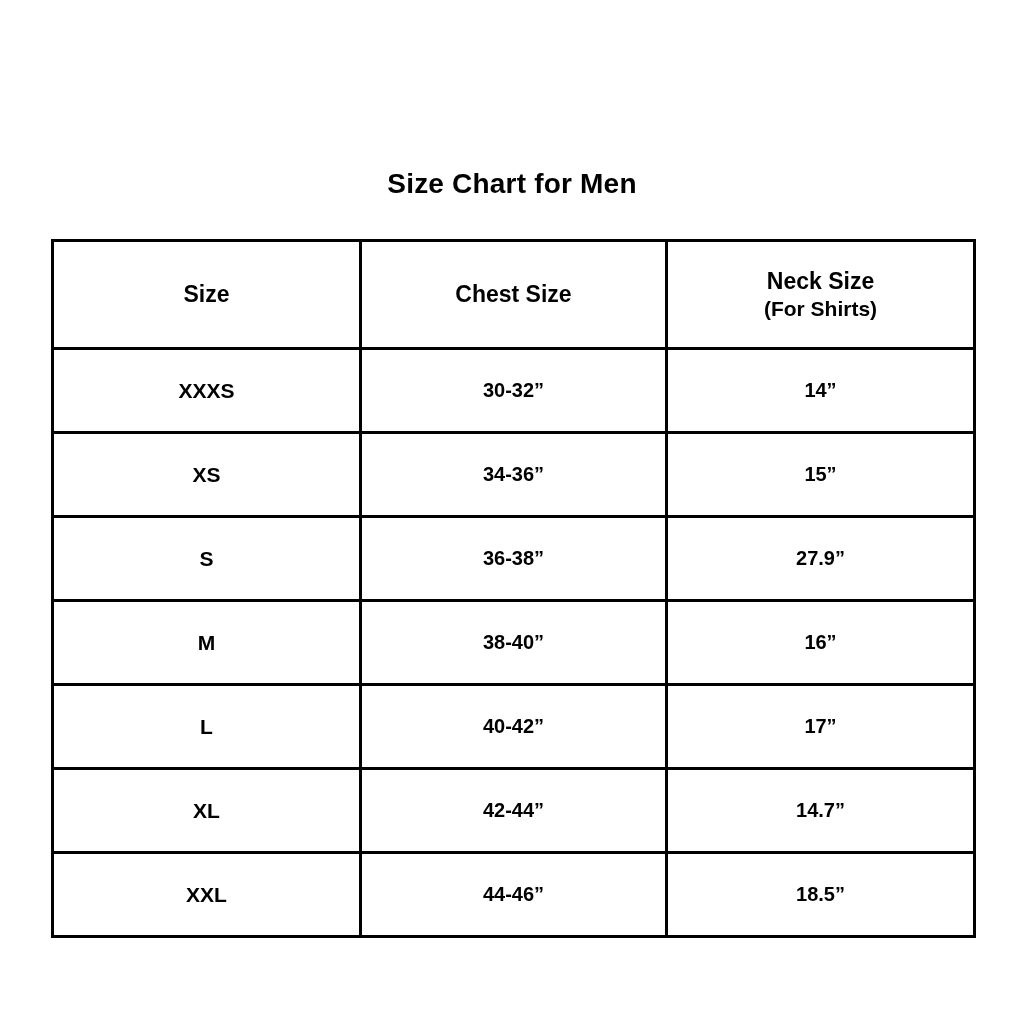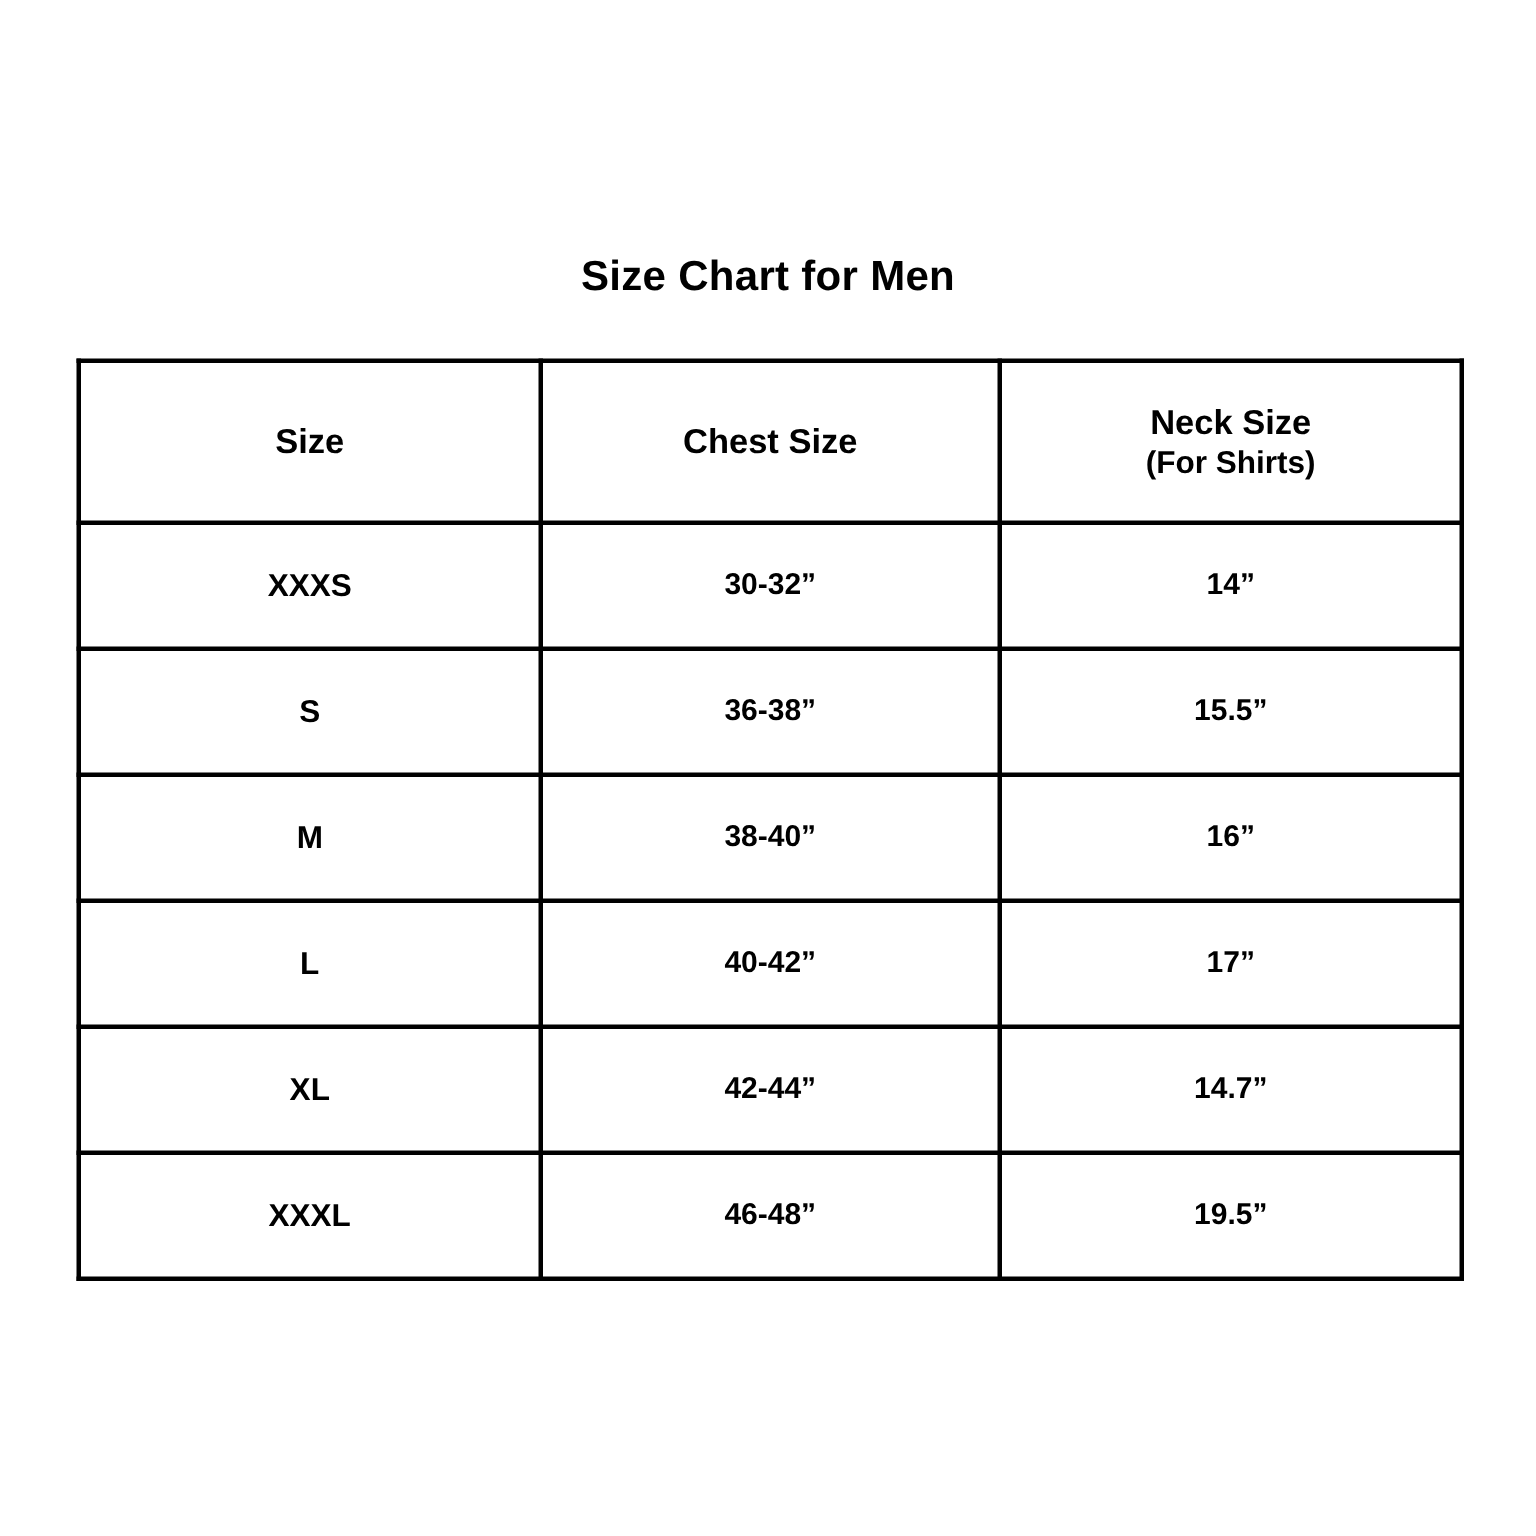--- a/index.html
+++ b/index.html
@@ -105,41 +105,46 @@
           </th>
         </tr>
       </thead>
       <tbody>
         <tr>
           <td class="size-col">XXXS</td>
           <td>30-32”</td>
           <td>14”</td>
         </tr>
         <tr>
+          <td class="size-col">XS</td>
+          <td>34-36”</td>
+          <td>15”</td>
+        </tr>
+        <tr>
           <td class="size-col">S</td>
           <td>36-38”</td>
-          <td>15.5”</td>
+          <td>27.9”</td>
         </tr>
         <tr>
           <td class="size-col">M</td>
           <td>38-40”</td>
           <td>16”</td>
         </tr>
         <tr>
           <td class="size-col">L</td>
           <td>40-42”</td>
           <td>17”</td>
         </tr>
         <tr>
           <td class="size-col">XL</td>
           <td>42-44”</td>
           <td>14.7”</td>
         </tr>
         <tr>
-          <td class="size-col">XXXL</td>
-          <td>46-48”</td>
-          <td>19.5”</td>
+          <td class="size-col">XXL</td>
+          <td>44-46”</td>
+          <td>18.5”</td>
         </tr>
       </tbody>
     </table>
   </div>
 
 </div>
 
 </body></html>

